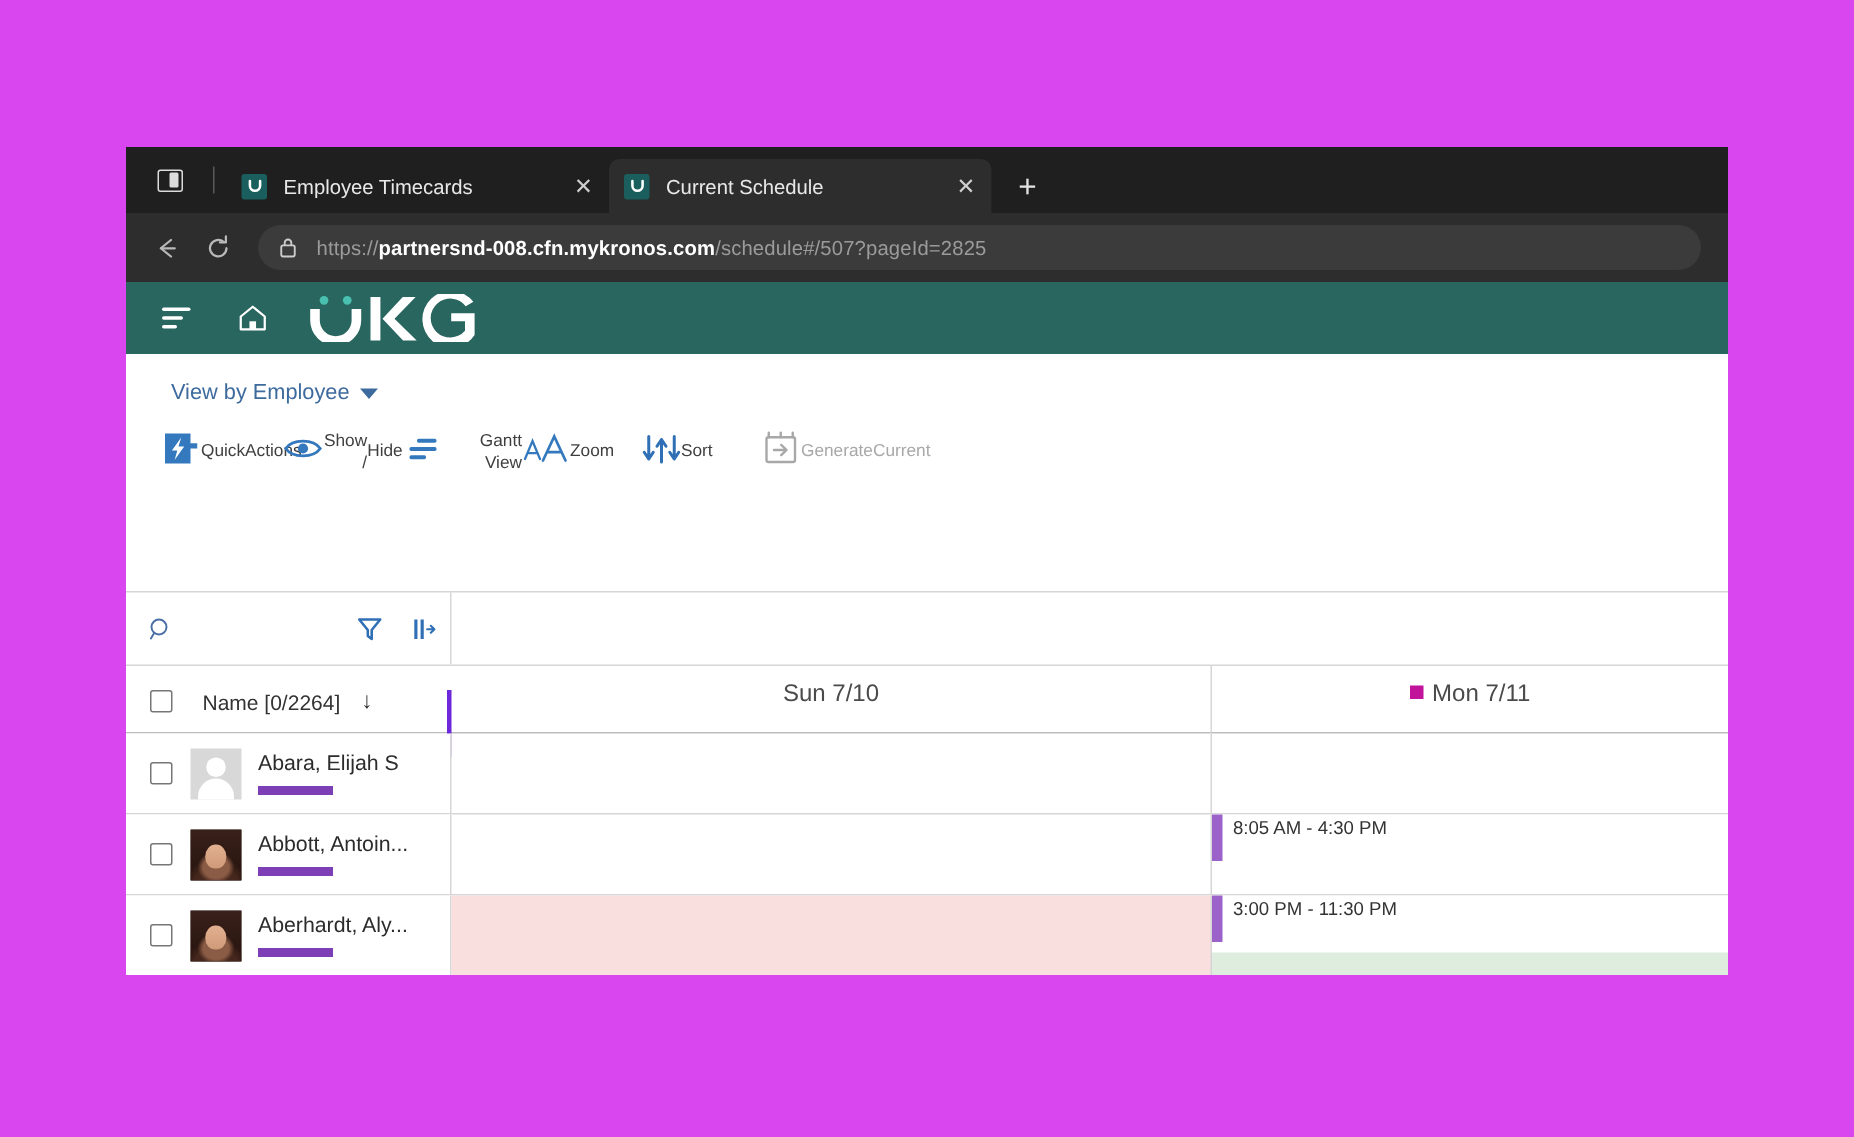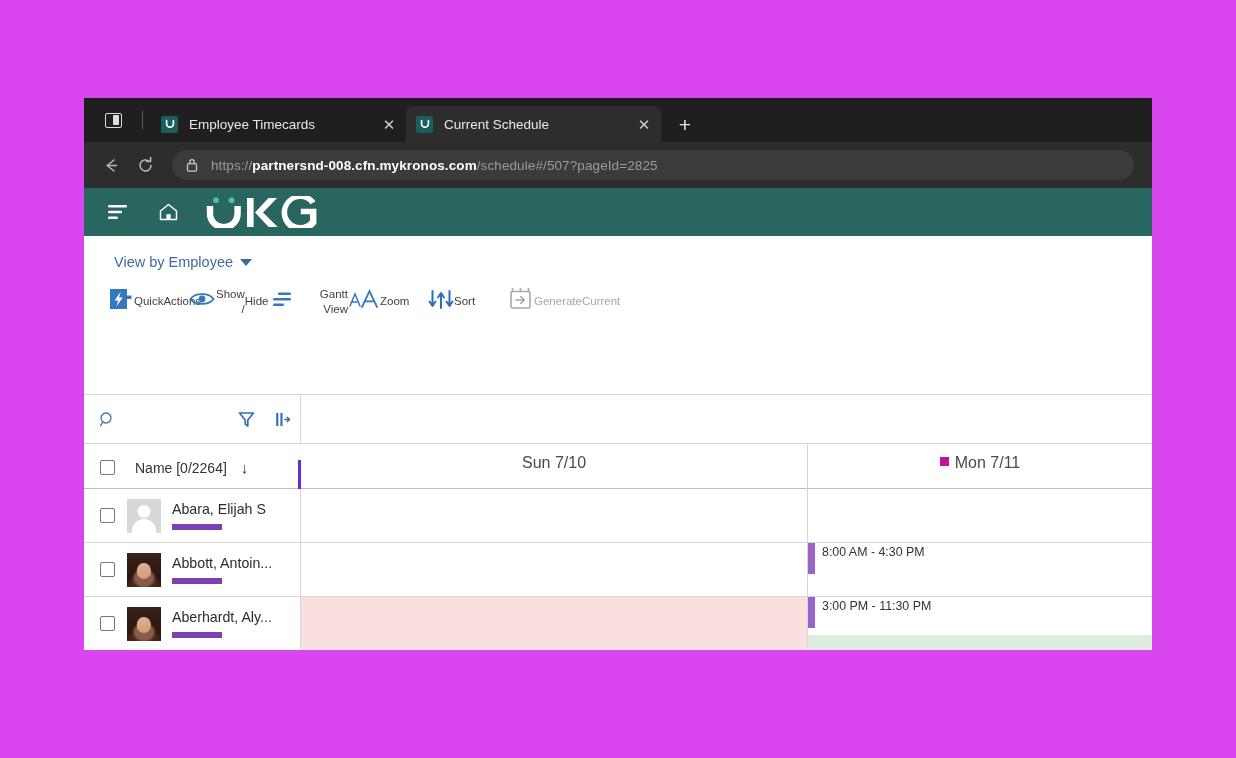--- a/index.html
+++ b/index.html
@@ -417,21 +417,21 @@
             <span class="name-txt">Abbott, Antoin...</span>
             <span class="name-bar"></span>
           </div>
         </div>
         <div class="cell" style="left:217px; width:507px;">
           <div class="cell-bd"></div>
         </div>
         <div class="cell" style="left:724px; width:420px;">
           <div class="shift">
             <span class="shift-bar"></span>
-            <span class="shift-txt">8:00 AM - 4:30 PM</span>
+            <span class="shift-txt">8:05 AM - 4:30 PM</span>
           </div>
 
         </div>
 
       </div>
 
       <div class="row" style="top:203px;">
         <div class="row-name">
           <div class="cbx"></div>
           <div class="avatar av-photo">

